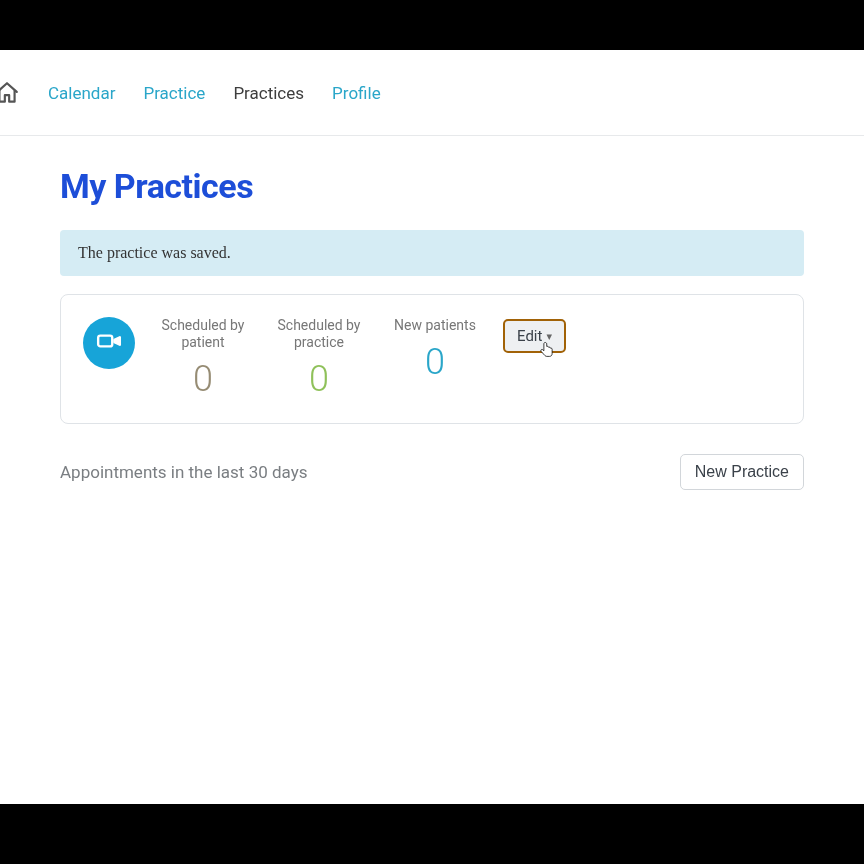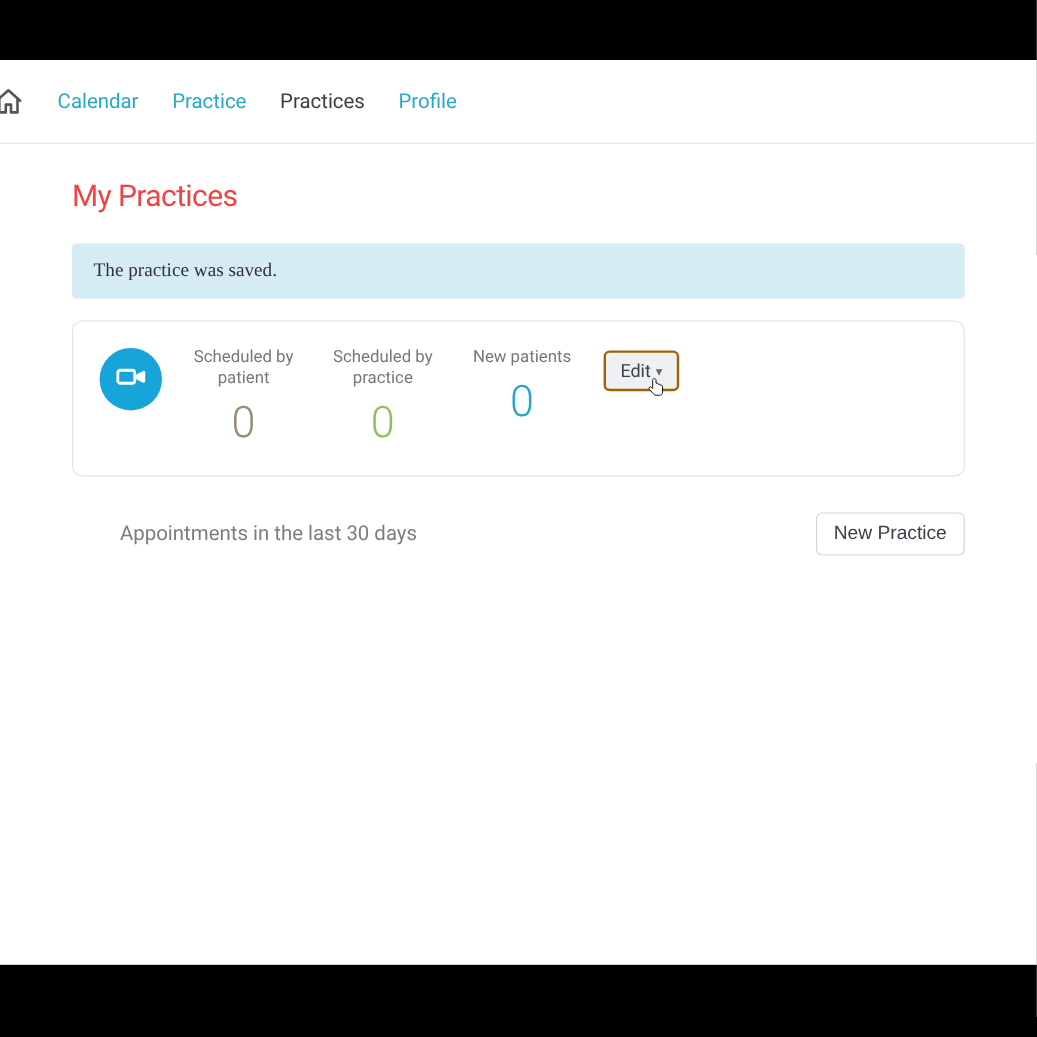--- a/index.html
+++ b/index.html
@@ -15,21 +15,21 @@
   .workspace {
     position:absolute;
     left:0; right:0;
     top:50px; bottom:60px;
     background:#fff;
     overflow:hidden;
   }
 
   
   .nav {
-    height:70px;
+    height:86px;
     border-bottom:1px solid #e7e9eb;
     display:flex;
     align-items:center;
     padding:0 0 0 0;
     gap:28px;
     font-size:17px;
   }
   .nav .home-icon {
     margin-left:-6px;
     color:#444;
@@ -40,24 +40,24 @@
     color:#2aa6c9;
     cursor:pointer;
   }
   .nav a.dark { color:#3e3e3e; }
 
   
   .main {
     padding: 30px 60px 0 60px;
   }
   .page-title {
-    font-size:25px;
-    font-weight:400;
+    font-size:34px;
+    font-weight:700;
     letter-spacing:-0.5px;
-    color:#ef4444;
+    color:#1d4ed8;
     margin:0 0 24px 0;
   }
   .alert {
     background:#d5ecf4;
     color:#333;
     padding:14px 18px;
     border-radius:4px;
     font-size:16px;
     margin-bottom:18px;
     font-family:Liberation Serif, serif;
@@ -129,21 +129,20 @@
 
   .bottom-row {
     display:flex;
     align-items:center;
     justify-content:space-between;
     margin-top:30px;
   }
   .hint {
     color:#7a7e82;
     font-size:17px;
-    margin-left:40px;
   }
   .new-btn {
     background:#fff;
     border:1px solid #d2d6da;
     border-radius:5px;
     padding:8px 14px;
     font-size:16px;
     color:#3a4149;
     cursor:pointer;
     margin-left:40px;

